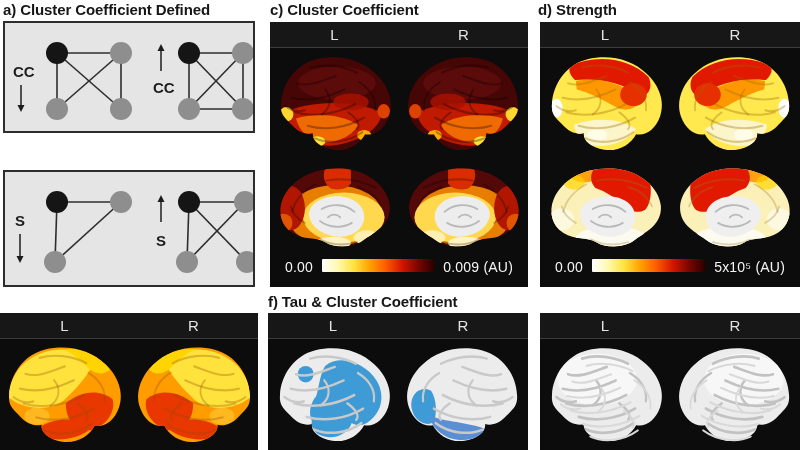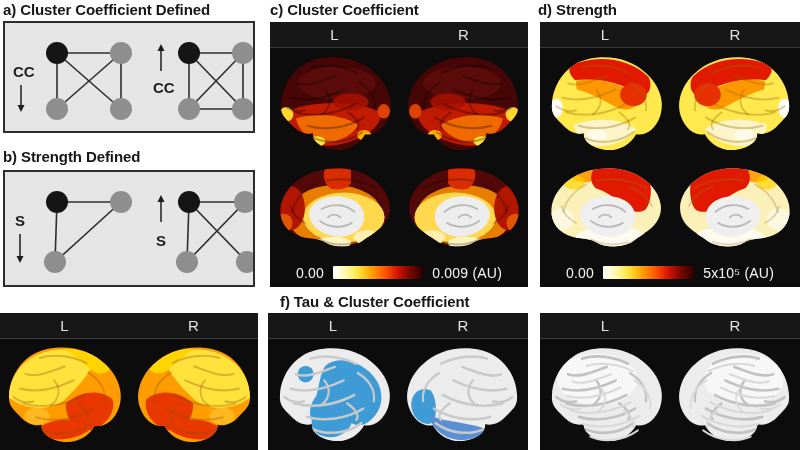--- a/index.html
+++ b/index.html
@@ -8,21 +8,21 @@
          font-family:"Liberation Sans", sans-serif; overflow:hidden; }
   .ptitle { position:absolute; font-size:15px; font-weight:700; color:#161616;
             letter-spacing:-0.1px; white-space:nowrap; }
   .gbox { position:absolute; background:#e5e5e5; border:2px solid #2d2d2d; }
   .bpanel { position:absolute; background:#0c0c0c; overflow:hidden; }
   .hemis { height:26px; background:#171717; border-bottom:1px solid #3c3c3c;
            display:flex; align-items:center; }
   .hemis span { flex:1; text-align:center; color:#e3e3e3; font-size:15px; }
   .brow { display:flex; justify-content:center; align-items:center; gap:5px; }
   .flip { transform:scaleX(-1); }
-  .cbar { display:flex; align-items:center; gap:9px; padding:0 26px; height:27px; }
+  .cbar { display:flex; gap:9px; padding:0 15px; height:27px; }
   .cbar span { color:#f5f5f5; font-size:14px; letter-spacing:.2px; white-space:nowrap; }
   .cgrad { flex:1; height:13px; border-radius:1px; }
   .glabel { font-size:15px; font-weight:700; fill:#1c1c1c;
             font-family:"Liberation Sans", sans-serif; }
   .edge { stroke:#2e2e2e; stroke-width:1.6; }
   .arrowline { stroke:#1c1c1c; stroke-width:1.5; }
   .arrowhead { fill:#1c1c1c; }
 </style>
 </head>
 <body>
@@ -156,24 +156,23 @@
     <ellipse cx="60" cy="35" rx="45" ry="25" fill="#f7f7f7" clip-path="url(#latClip)"></ellipse>
     <use href="#gyriL" stroke="#c2c2c2" stroke-width="2.6" clip-path="url(#latClip)"></use>
     <use href="#gyriL" stroke="#d9d9d9" stroke-width="2" transform="translate(5,7)" clip-path="url(#latClip)"></use>
   </g>
 </defs>
 </svg>
 
 <div class="fig">
 
   <div class="ptitle" style="left:3px;top:1px">a) Cluster Coefficient Defined</div>
-  <div class="ptitle" style="left:3px;top:148px">b) Strength Defined</div>
   <div class="ptitle" style="left:270px;top:1px">c) Cluster Coefficient</div>
   <div class="ptitle" style="left:538px;top:1px">d) Strength</div>
-  <div class="ptitle" style="left:280px;top:293px">f) Tau &amp; Cluster Coefficient</div>
+  <div class="ptitle" style="left:268px;top:293px">f) Tau &amp; Cluster Coefficient</div>
 
   <section class="gbox" style="left:3px;top:21px;width:252px;height:112px">
     <svg width="248" height="108" viewBox="0 0 248 108">
       <g>
         <line class="edge" x1="52" y1="30" x2="116" y2="30"></line>
         <line class="edge" x1="52" y1="30" x2="52" y2="86"></line>
         <line class="edge" x1="52" y1="30" x2="116" y2="86"></line>
         <line class="edge" x1="116" y1="30" x2="52" y2="86"></line>
         <line class="edge" x1="116" y1="30" x2="116" y2="86"></line>
         <circle cx="52" cy="30" r="11" fill="#151515"></circle>

